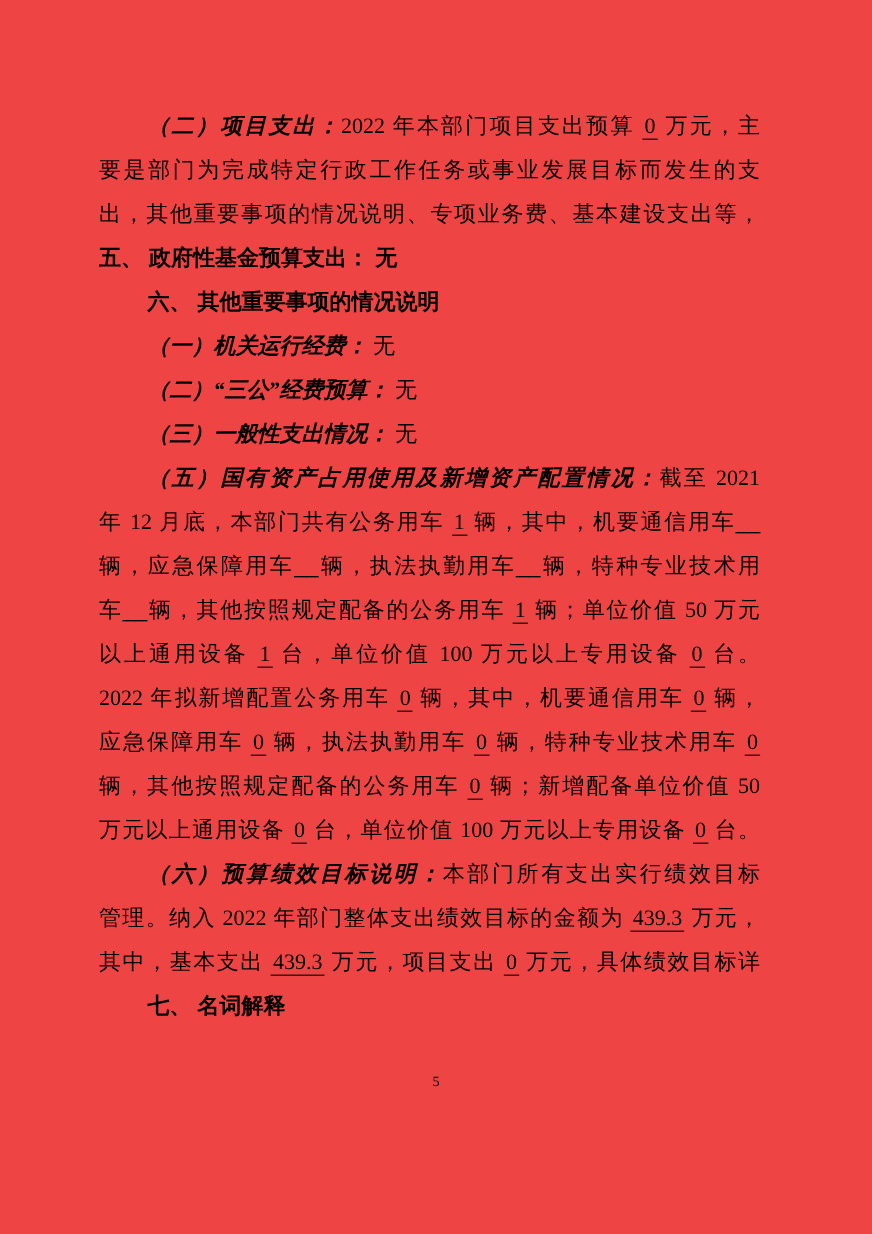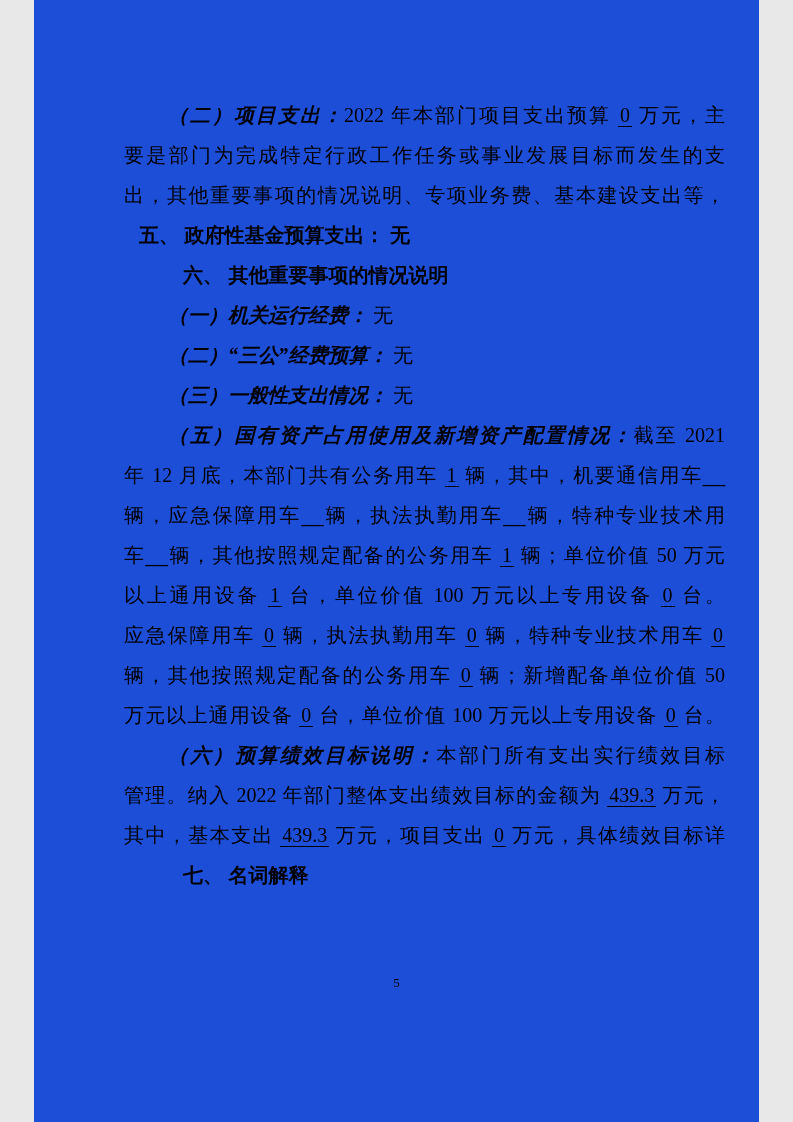--- a/index.html
+++ b/index.html
@@ -1,22 +1,22 @@
 <!DOCTYPE html>
 <html><head>
 <meta charset="utf-8">
 <title>Document</title>
 <style>
   html, body { margin: 0; padding: 0; background: #e8e8e8; }
   .page {
     position: relative;
-    width: 725px;
+    width: 793px;
     height: 1122px;
     margin: 0 auto;
-    background: #1d4ed8;
+    background: #ef4444;
     overflow: hidden;
     color: #000;
     font-family: "Liberation Serif", serif;
   }
   .text-block {
     position: absolute;
     left: 90px;
     top: 95px;
     width: 601px;
   }
@@ -35,21 +35,20 @@
   .line.indent { text-indent: 44px; text-align: center; }
   .seg-body { font-family: "Liberation Serif", serif; }
   .seg-kai {
     font-weight: bold;
     font-style: italic; 
     font-family: "Liberation Serif", serif;
   }
   .seg-hei {
     font-weight: bold;
     font-family: "Liberation Sans", sans-serif;
-    margin-left: 15px;
   }
   .seg-num {
     font-family: "Liberation Serif", serif;
     border-bottom: 1px solid #000;
     padding: 0 2px;
   }
   .seg-blank {
     font-family: Liberation Sans, sans-serif;
     letter-spacing: 0;
   }
@@ -76,20 +75,21 @@
       <div class="line left"><span class="seg-hei">五、 政府性基金预算支出： 无</span></div>
       <div class="line left indent"><span class="seg-hei">六、 其他重要事项的情况说明</span></div>
       <div class="line left indent"><span class="seg-kai">（一）机关运行经费：</span><span class="seg-body"> 无</span></div>
       <div class="line left indent"><span class="seg-kai">（二）“三公”经费预算：</span><span class="seg-body"> 无</span></div>
       <div class="line left indent"><span class="seg-kai">（三）一般性支出情况：</span><span class="seg-body"> 无</span></div>
       <div class="line justify indent"><span class="seg-kai">（五）国有资产占用使用及新增资产配置情况：</span><span class="seg-body">截至 2021</span></div>
       <div class="line justify"><span class="seg-body">年 12 月底，本部门共有公务用车 </span><span class="seg-num">1</span><span class="seg-body"> 辆，其中，机要通信用车</span><span class="seg-blank">__</span></div>
       <div class="line justify"><span class="seg-body">辆，应急保障用车</span><span class="seg-blank">__</span><span class="seg-body">辆，执法执勤用车</span><span class="seg-blank">__</span><span class="seg-body">辆，特种专业技术用</span></div>
       <div class="line justify"><span class="seg-body">车</span><span class="seg-blank">__</span><span class="seg-body">辆，其他按照规定配备的公务用车 </span><span class="seg-num">1</span><span class="seg-body"> 辆；单位价值 50 万元</span></div>
       <div class="line justify"><span class="seg-body">以上通用设备 </span><span class="seg-num">1</span><span class="seg-body"> 台，单位价值 100 万元以上专用设备 </span><span class="seg-num">0</span><span class="seg-body"> 台。</span></div>
+      <div class="line justify"><span class="seg-body">2022 年拟新增配置公务用车 </span><span class="seg-num">0</span><span class="seg-body"> 辆，其中，机要通信用车 </span><span class="seg-num">0</span><span class="seg-body"> 辆，</span></div>
       <div class="line justify"><span class="seg-body">应急保障用车 </span><span class="seg-num">0</span><span class="seg-body"> 辆，执法执勤用车 </span><span class="seg-num">0</span><span class="seg-body"> 辆，特种专业技术用车 </span><span class="seg-num">0</span></div>
       <div class="line justify"><span class="seg-body">辆，其他按照规定配备的公务用车 </span><span class="seg-num">0</span><span class="seg-body"> 辆；新增配备单位价值 50</span></div>
       <div class="line justify"><span class="seg-body">万元以上通用设备 </span><span class="seg-num">0</span><span class="seg-body"> 台，单位价值 100 万元以上专用设备 </span><span class="seg-num">0</span><span class="seg-body"> 台。</span></div>
       <div class="line justify indent"><span class="seg-kai">（六）预算绩效目标说明：</span><span class="seg-body">本部门所有支出实行绩效目标</span></div>
       <div class="line justify"><span class="seg-body">管理。纳入 2022 年部门整体支出绩效目标的金额为 </span><span class="seg-num">439.3</span><span class="seg-body"> 万元，</span></div>
       <div class="line justify"><span class="seg-body">其中，基本支出 </span><span class="seg-num">439.3</span><span class="seg-body"> 万元，项目支出 </span><span class="seg-num">0</span><span class="seg-body"> 万元，具体绩效目标详</span></div>
       <div class="line left indent"><span class="seg-hei">七、 名词解释</span></div>
     </div>
   <div class="page-number">5</div>
 </div>

